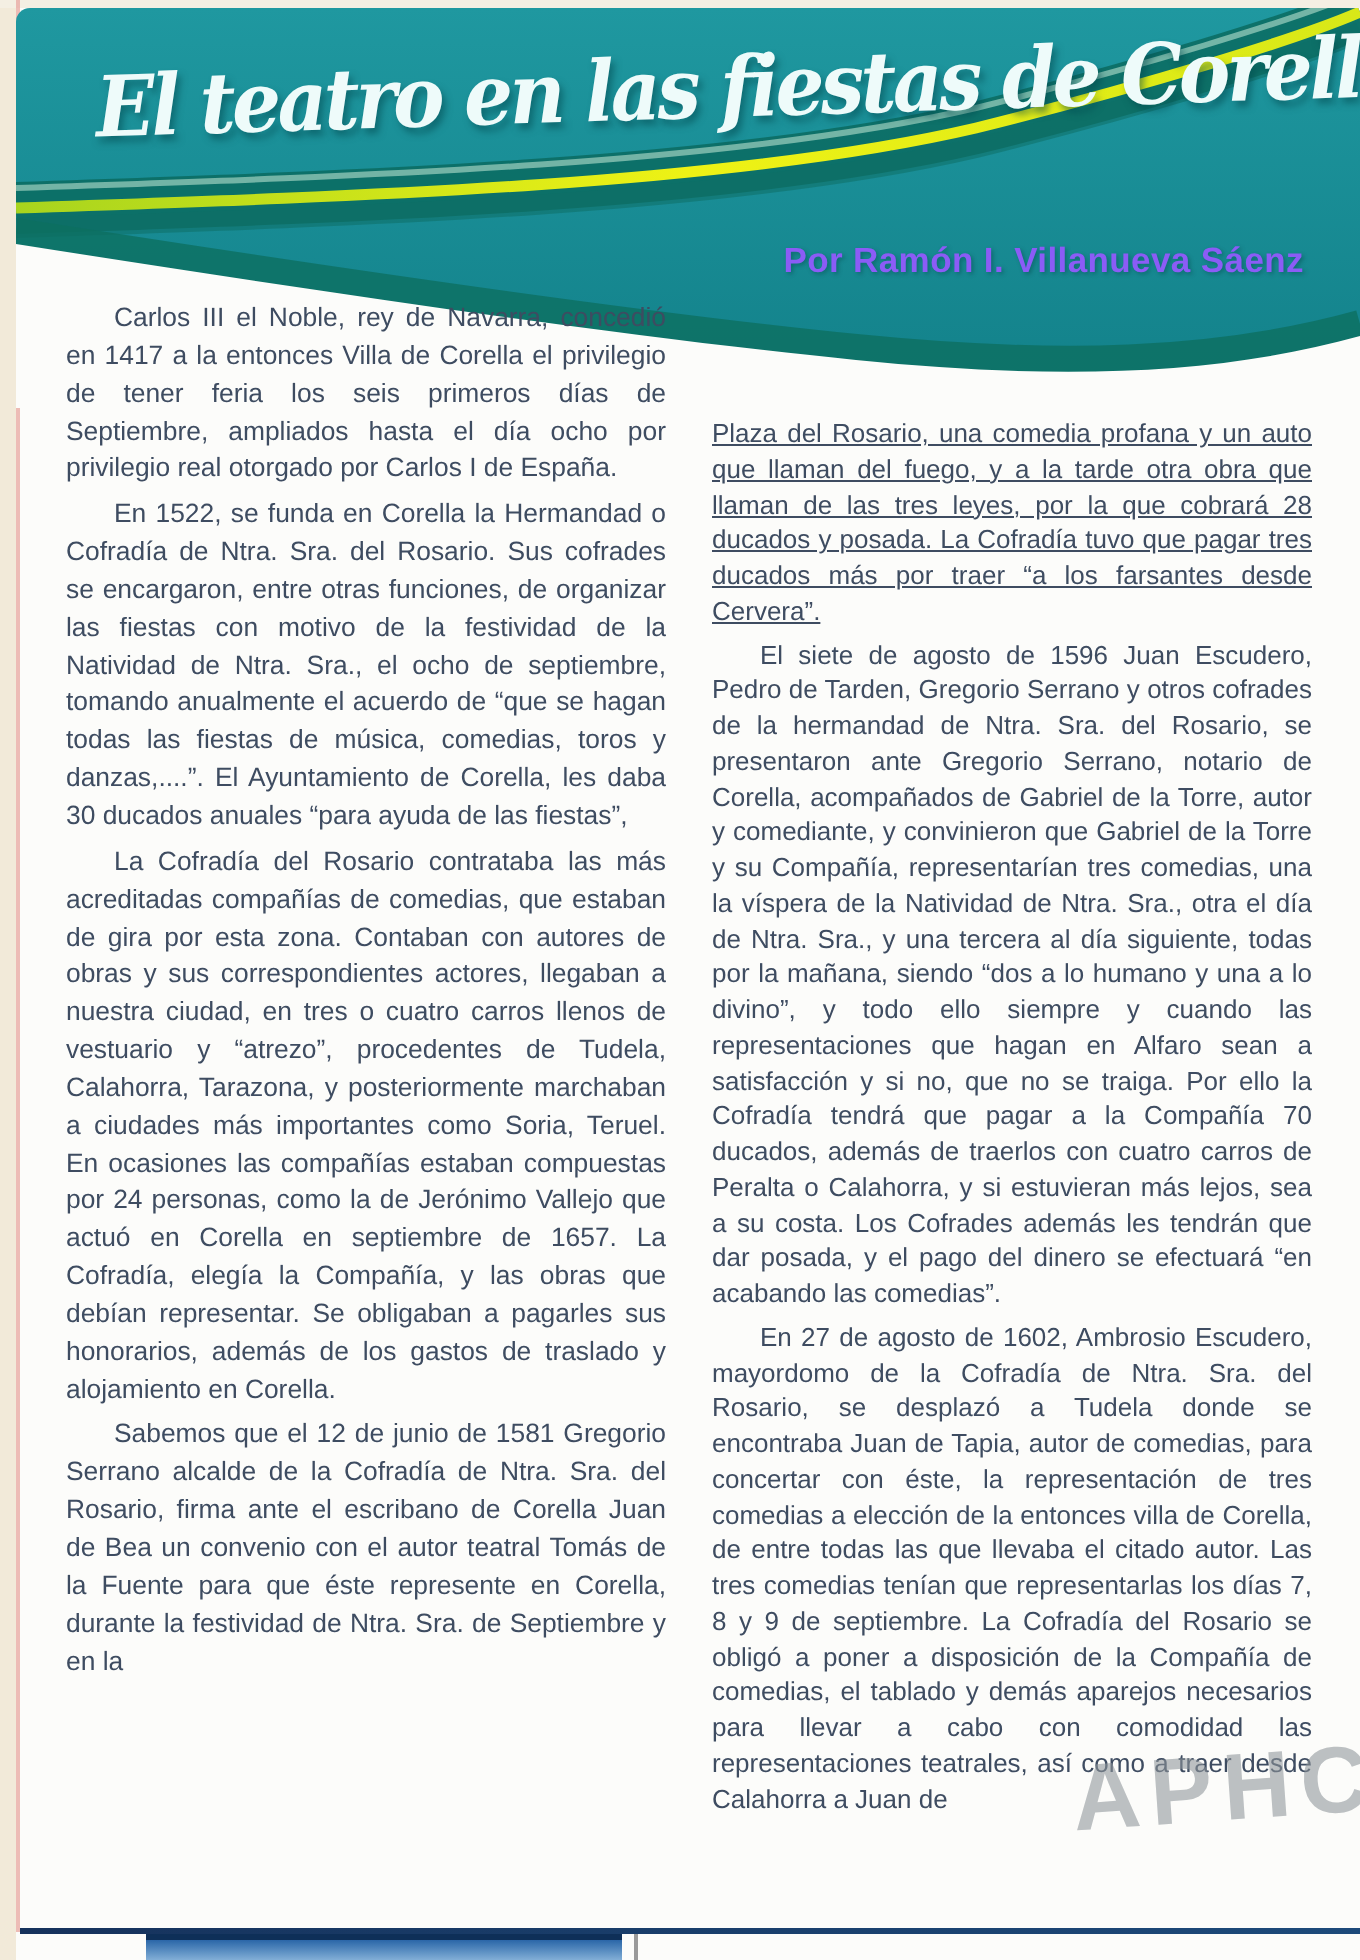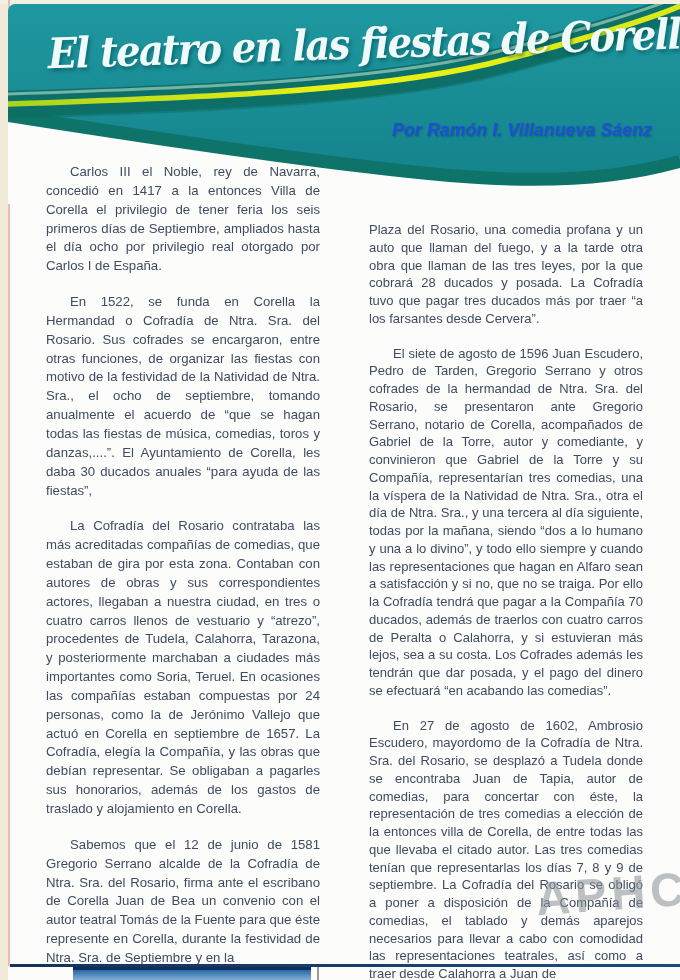--- a/index.html
+++ b/index.html
@@ -16,30 +16,30 @@
   .header svg{position:absolute;left:0;top:0;}
   .title{
     position:absolute;left:14px;top:16px;width:644px;text-align:center;
     font-family:"DejaVu Serif",serif;font-style:italic;font-weight:700;
     font-size:42px;letter-spacing:-2px;color:#eefbfa;white-space:nowrap;
     transform:rotate(-1.8deg) scaleX(.92);transform-origin:50% 50%;
     text-shadow:2px 3px 4px rgba(0,70,75,.5);
   }
   .byline{
     position:absolute;right:28px;top:116px;
-    font-style:italic;font-weight:700;font-size:17.5px;color:#1d4ed8;
+    font-weight:700;font-size:17.5px;color:#8b5cf6;
     text-shadow:1px 1px 2px rgba(0,60,60,.4);letter-spacing:.2px;
   }
   
   .columns{position:absolute;left:29px;top:146px;width:632px;display:flex;gap:15px;}
   .col{width:308px;color:#3e4c61;text-align:justify;}
-  .col p{margin:17px;text-indent:24px;}
+  .col p{margin:4px;text-indent:24px;}
   .col-left{font-size:13.2px;line-height:18.85px;}
   .col-right{font-size:13px;line-height:17.75px;margin-top:58px;}
-  .col-right p:first-child{text-indent:0;}
+  .col-right p:first-child{text-indent:0;text-decoration:underline;}
   
   .watermark{
     position:absolute;left:536px;top:866px;z-index:5;
     font-weight:700;font-size:47px;letter-spacing:5px;
     color:rgba(142,148,153,.58);transform:rotate(-4deg);
   }
   
   .bottom-line{position:absolute;left:10px;top:964px;width:670px;height:3px;
     background:linear-gradient(to right,#16325c,#1d4a7a);}
   .photo-strip{position:absolute;left:73px;top:967px;width:238px;height:13px;

